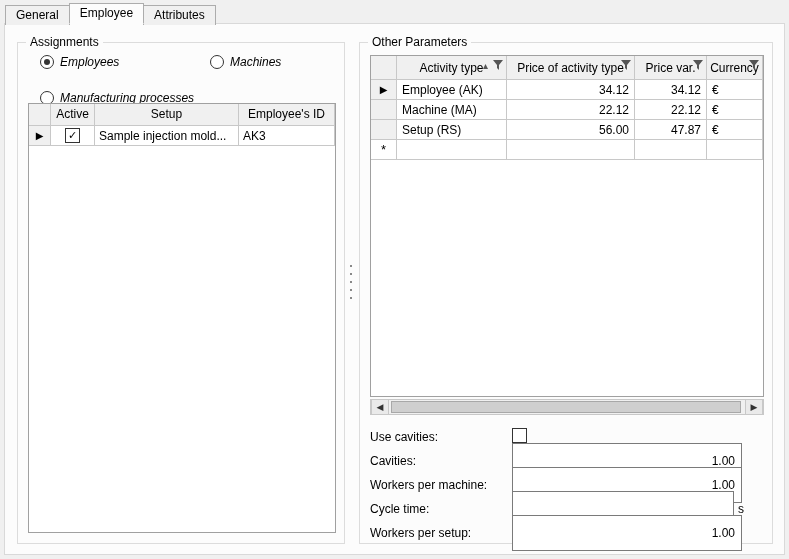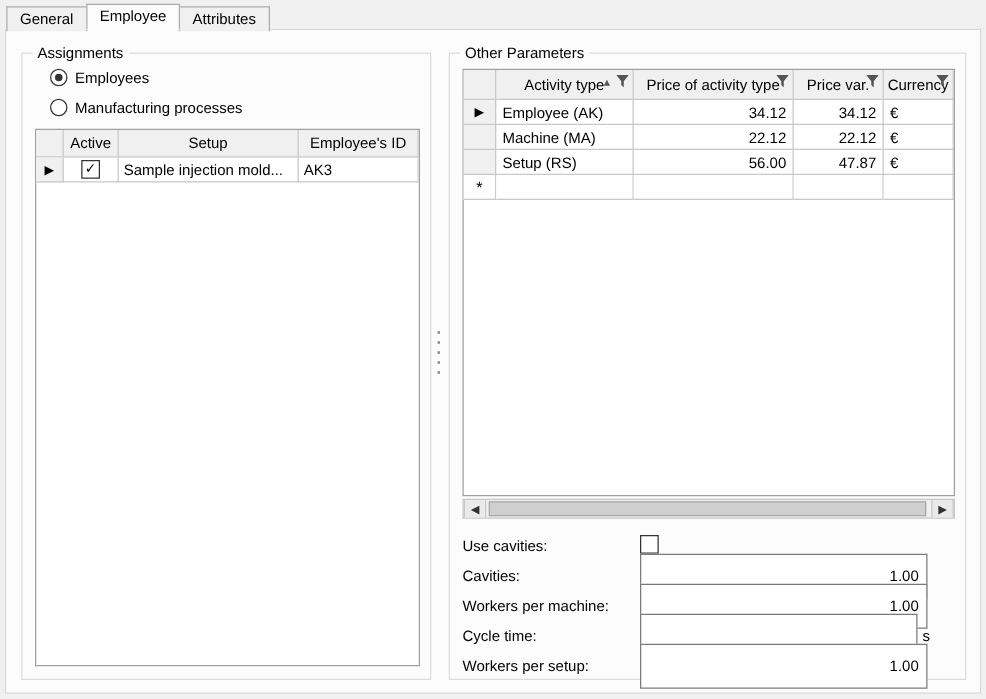--- a/index.html
+++ b/index.html
@@ -70,21 +70,22 @@
   .gb-other {
     left: 354px; top: 18px;
     width: 414px; height: 502px;
   }
   
   .radios {
     position: absolute;
     left: 22px; top: 12px;
     display: grid;
     grid-template-columns: 170px 150px;
-    row-gap: 10px;
+    row-gap: 22px;
+    font-style: italic;
   }
   .radio {
     display: flex;
     align-items: center;
     gap: 6px;
     cursor: default;
   }
   .radio-circle {
     width: 12px; height: 12px;
     border: 1px solid #333;
@@ -270,27 +271,27 @@
     </div>
 
     <div class="groupbox gb-assign">
       <div class="groupbox-title">Assignments</div>
 
       <div class="radios">
         <div class="radio">
           <span class="radio-circle selected"></span>
           <span>Employees</span>
         </div>
+        <div class="radio">
+          <span class="radio-circle"></span>
+          <span>Machines</span>
+        </div>
         <div class="radio" style="grid-column:1 / span 2;">
           <span class="radio-circle"></span>
           <span>Manufacturing processes</span>
-        </div>
-        <div class="radio">
-          <span class="radio-circle"></span>
-          <span>Machines</span>
         </div>
       </div>
 
       <div class="assign-table">
         <div class="grid-header">
           <div class="cell rowhdr"></div>
           <div class="cell col-active">Active</div>
           <div class="cell col-name">Setup</div>
           <div class="cell col-empid">Employee's ID</div>
         </div>

